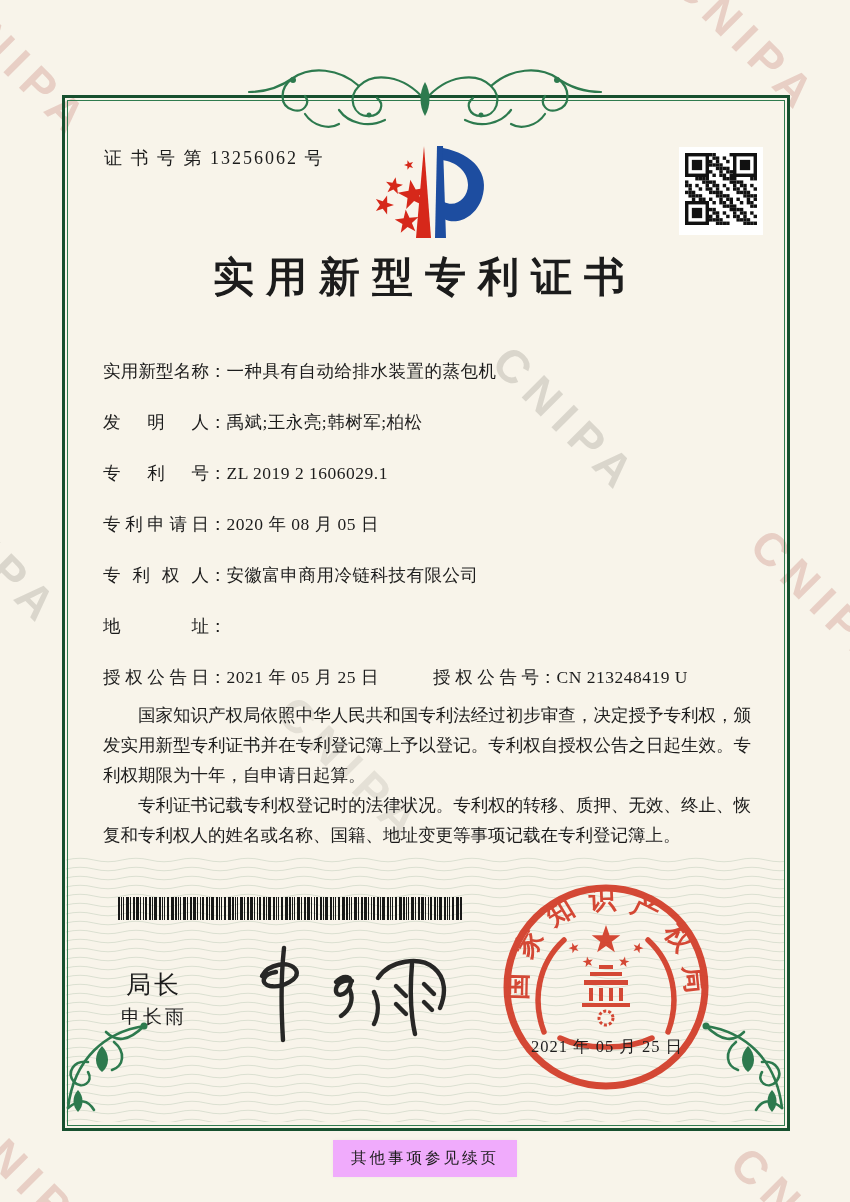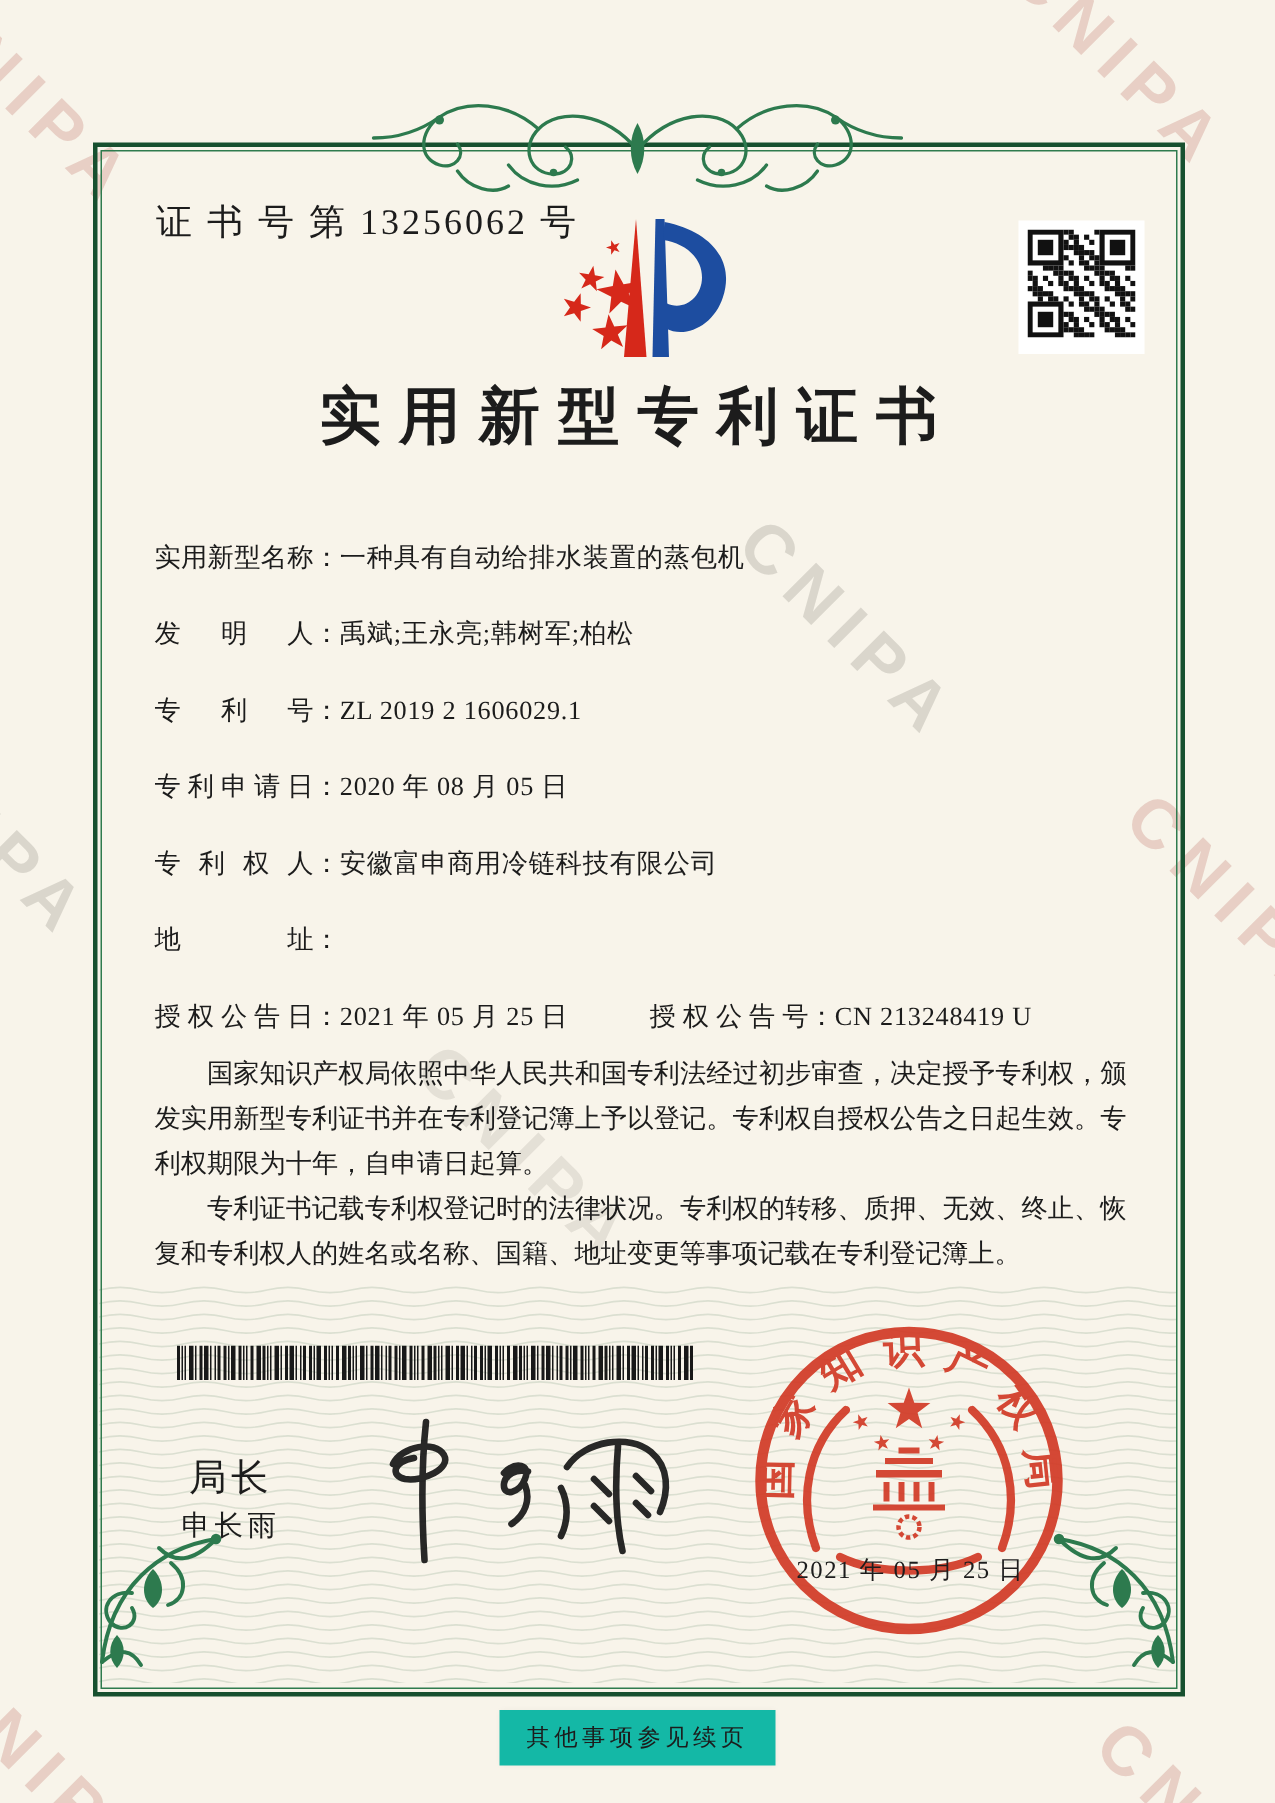--- a/index.html
+++ b/index.html
@@ -11,21 +11,21 @@
       transform-origin:left top;white-space:nowrap;pointer-events:none;z-index:1;}
   .wm-pink{color:rgba(206,148,138,0.38);}
   .wm-gray{color:rgba(148,146,136,0.30);}
   .wm-faint{color:rgba(148,146,136,0.20);}
   
   .frame{position:absolute;left:62px;top:95px;width:722px;height:1030px;
          border:3px solid #17502f;z-index:2;pointer-events:none;}
   .frame-inner{position:absolute;inset:2px;border:1px solid #2f7b4e;}
   .waves{position:absolute;left:66px;top:856px;width:718px;height:266px;z-index:0;opacity:.75;}
   
-  .cert-no{position:absolute;left:104px;top:132px;font-size:24px;letter-spacing:2px;z-index:3;}
+  .cert-no{position:absolute;left:104px;top:146px;font-size:18px;letter-spacing:2px;z-index:3;}
   .title{position:absolute;left:0;top:250px;width:850px;text-align:center;font-size:41px;
          font-weight:bold;letter-spacing:12px;z-index:3;}
   .fields{position:absolute;left:103px;top:358px;width:650px;font-size:17.5px;z-index:3;}
   .frow{display:flex;margin-bottom:24px;line-height:27px;}
   .flabel{display:inline-block;width:106px;text-align:justify;text-align-last:justify;flex:0 0 106px;}
   .fcolon{flex:0 0 auto;}
   .fval{flex:1 1 auto;letter-spacing:.5px;}
   .frow-split{display:flex;margin-bottom:0;line-height:27px;}
   .fcell-left{display:flex;width:330px;flex:0 0 330px;}
   .fcell-right{display:flex;flex:1 1 auto;}
@@ -35,21 +35,21 @@
   .barcode{position:absolute;left:118px;top:897px;width:347px;height:23px;z-index:3;}
   .issuer-title{position:absolute;left:126px;top:968px;font-size:25px;letter-spacing:3px;z-index:3;}
   .issuer-name{position:absolute;left:121px;top:1004px;font-size:19px;letter-spacing:3px;z-index:3;}
   .signature{position:absolute;left:232px;top:936px;z-index:4;}
   .seal{position:absolute;left:494px;top:884px;z-index:4;}
   .seal-date{position:absolute;left:505px;top:1036px;width:204px;text-align:center;
              font-size:16.5px;letter-spacing:1px;color:#1d1d1d;z-index:5;}
   .pagination{position:absolute;left:0;top:1097px;width:850px;text-align:center;
               font-size:15px;letter-spacing:3px;z-index:3;margin-top:43px;}
   .footer-note{position:absolute;left:0;top:1140px;width:850px;text-align:center;z-index:3;}
-  .footer-note span{display:inline-block;background:#14b8a6;padding:8px 18px;
+  .footer-note span{display:inline-block;background:#f0abfc;padding:8px 18px;
                     font-size:15.5px;letter-spacing:3px;box-shadow:0 0 4px rgba(0,0,0,0.04);}
   .qr-wrap{position:absolute;left:679px;top:147px;background:#ffffff;padding:6px;z-index:3;}
   .logo{position:absolute;left:352px;top:140px;z-index:3;}
   .ornament-top{position:absolute;left:235px;top:58px;z-index:3;}
   .corner-bl{position:absolute;left:44px;top:1016px;z-index:3;}
   .corner-br{position:absolute;left:694px;top:1016px;z-index:3;transform:scaleX(-1);}
 </style>
 </head>
 <body>
 

